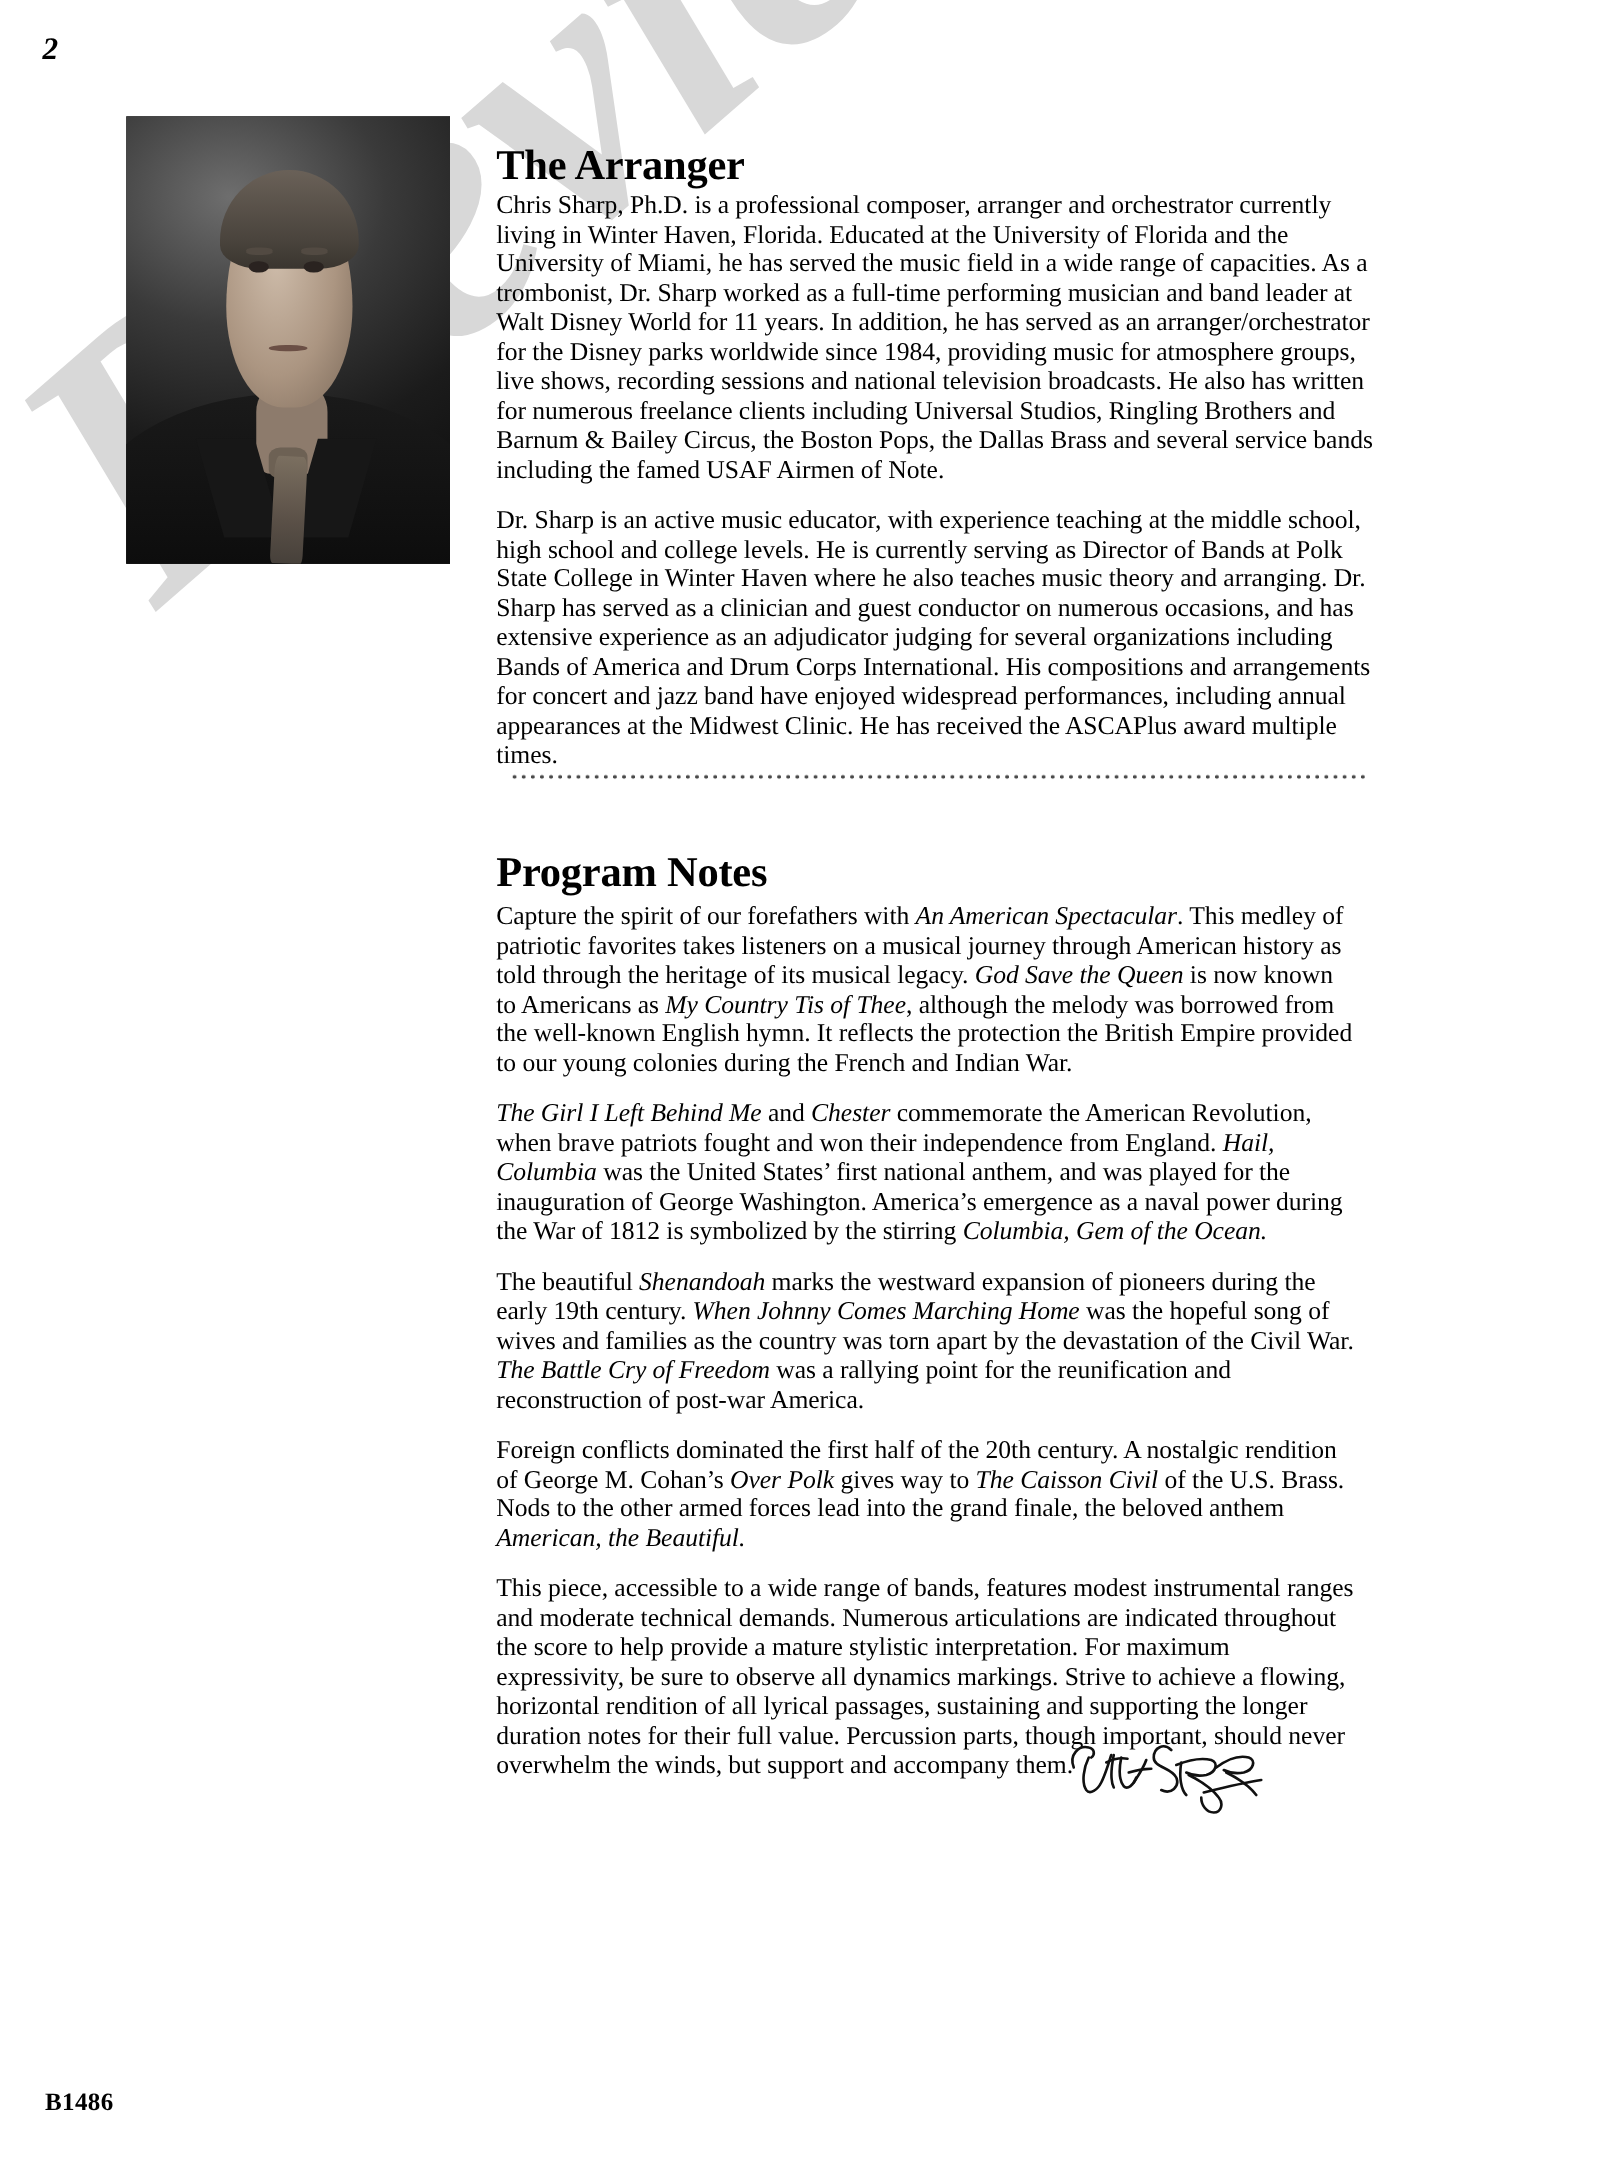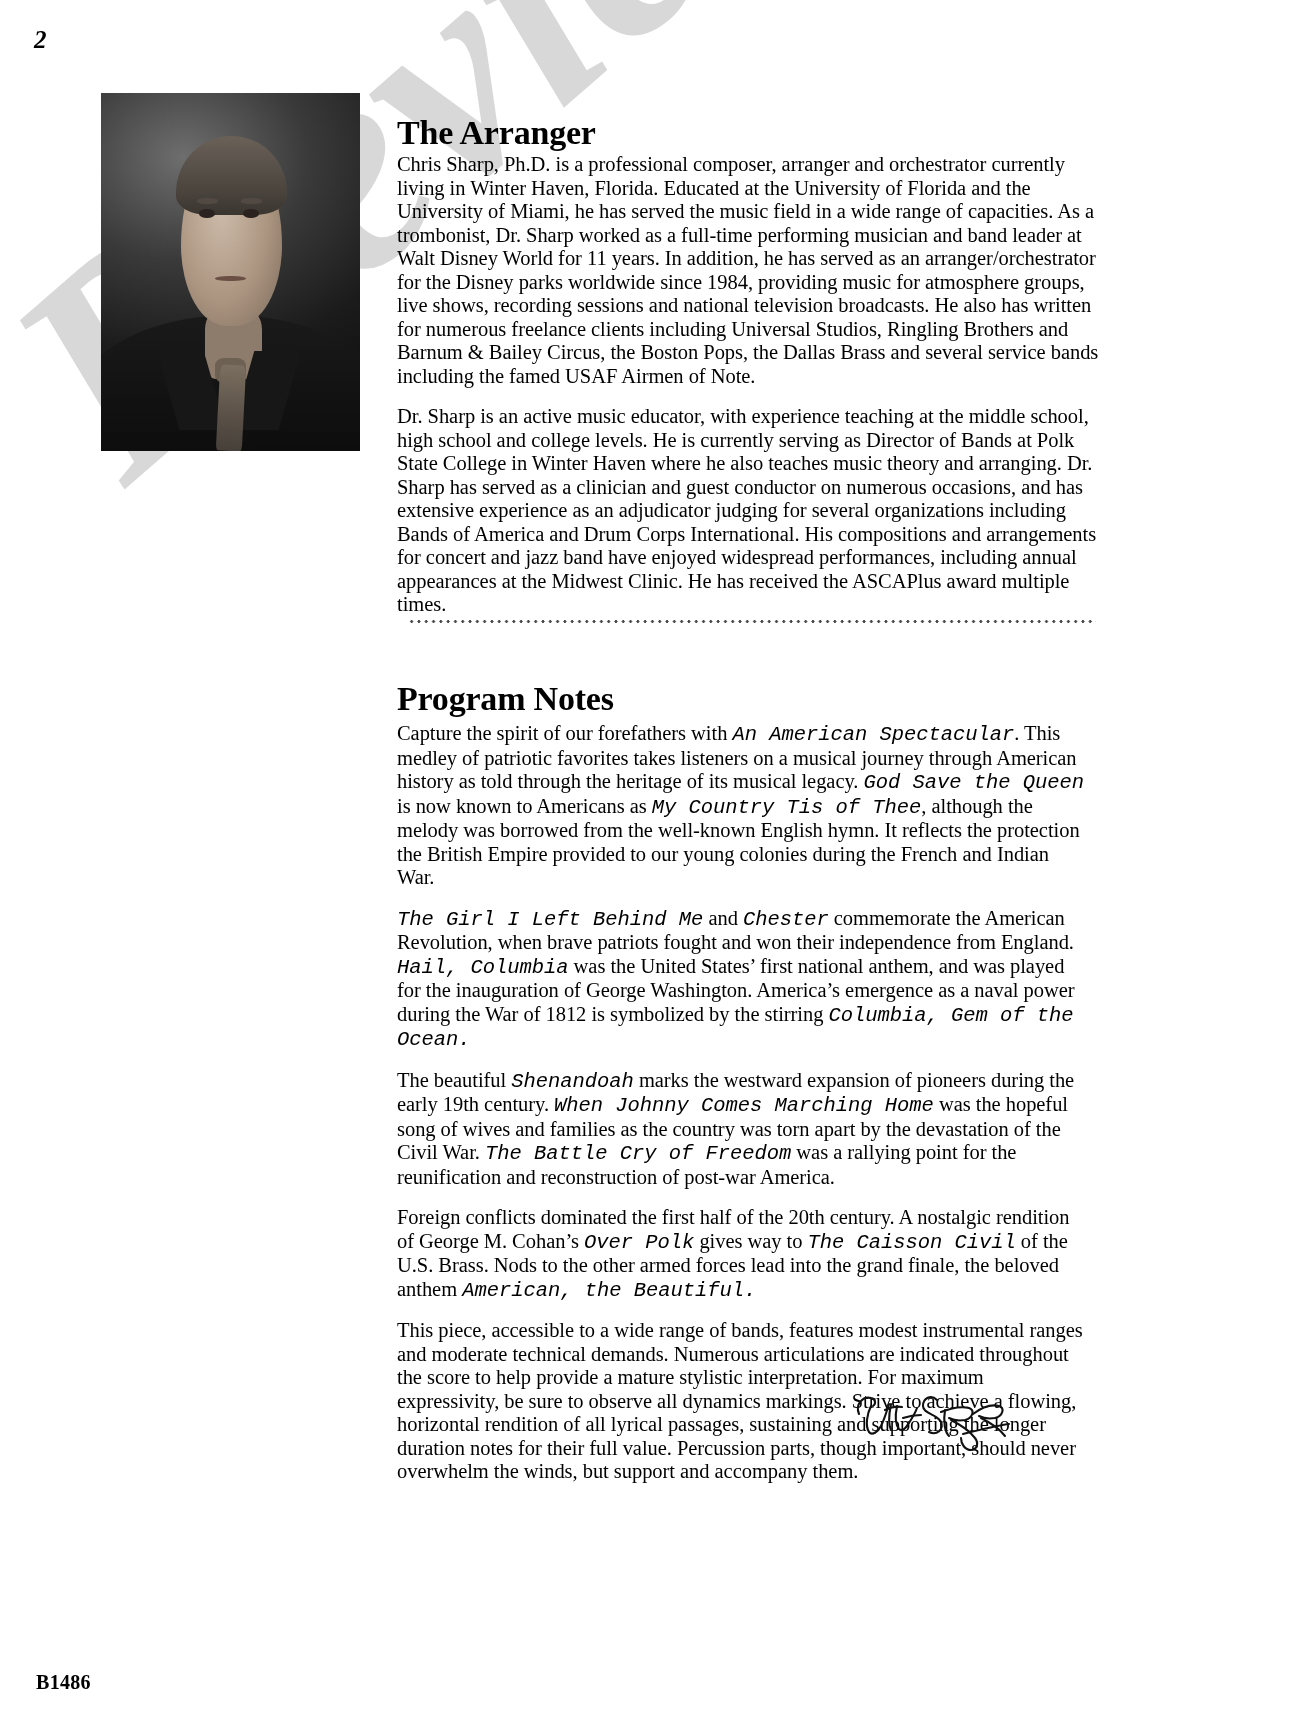--- a/index.html
+++ b/index.html
@@ -190,21 +190,21 @@
     letter-spacing: -0.2px;
   }
   #arranger-title { position: absolute; top: 96px; left: 0; margin-top: 19px; }
   p.body {
     font-size: 20.5px;
     line-height: 23.5px;
     margin: 0 0 17px 0;
     text-align: left;
     letter-spacing: -0.05px;
   }
-  p.body em { font-style: italic; font-family: Liberation Mono, monospace; }
+  p.body em { font-style: italic; }
   #arranger-body { position: absolute; top: 153px; left: 0; width: 704px; }
   #notes-title { position: absolute; top: 681px; left: 0; }
   #notes-body { position: absolute; top: 722px; left: 0; width: 690px; }
 
   
   .divider {
     position: absolute;
     left: 408px;
     top: 619px;
     width: 688px;

